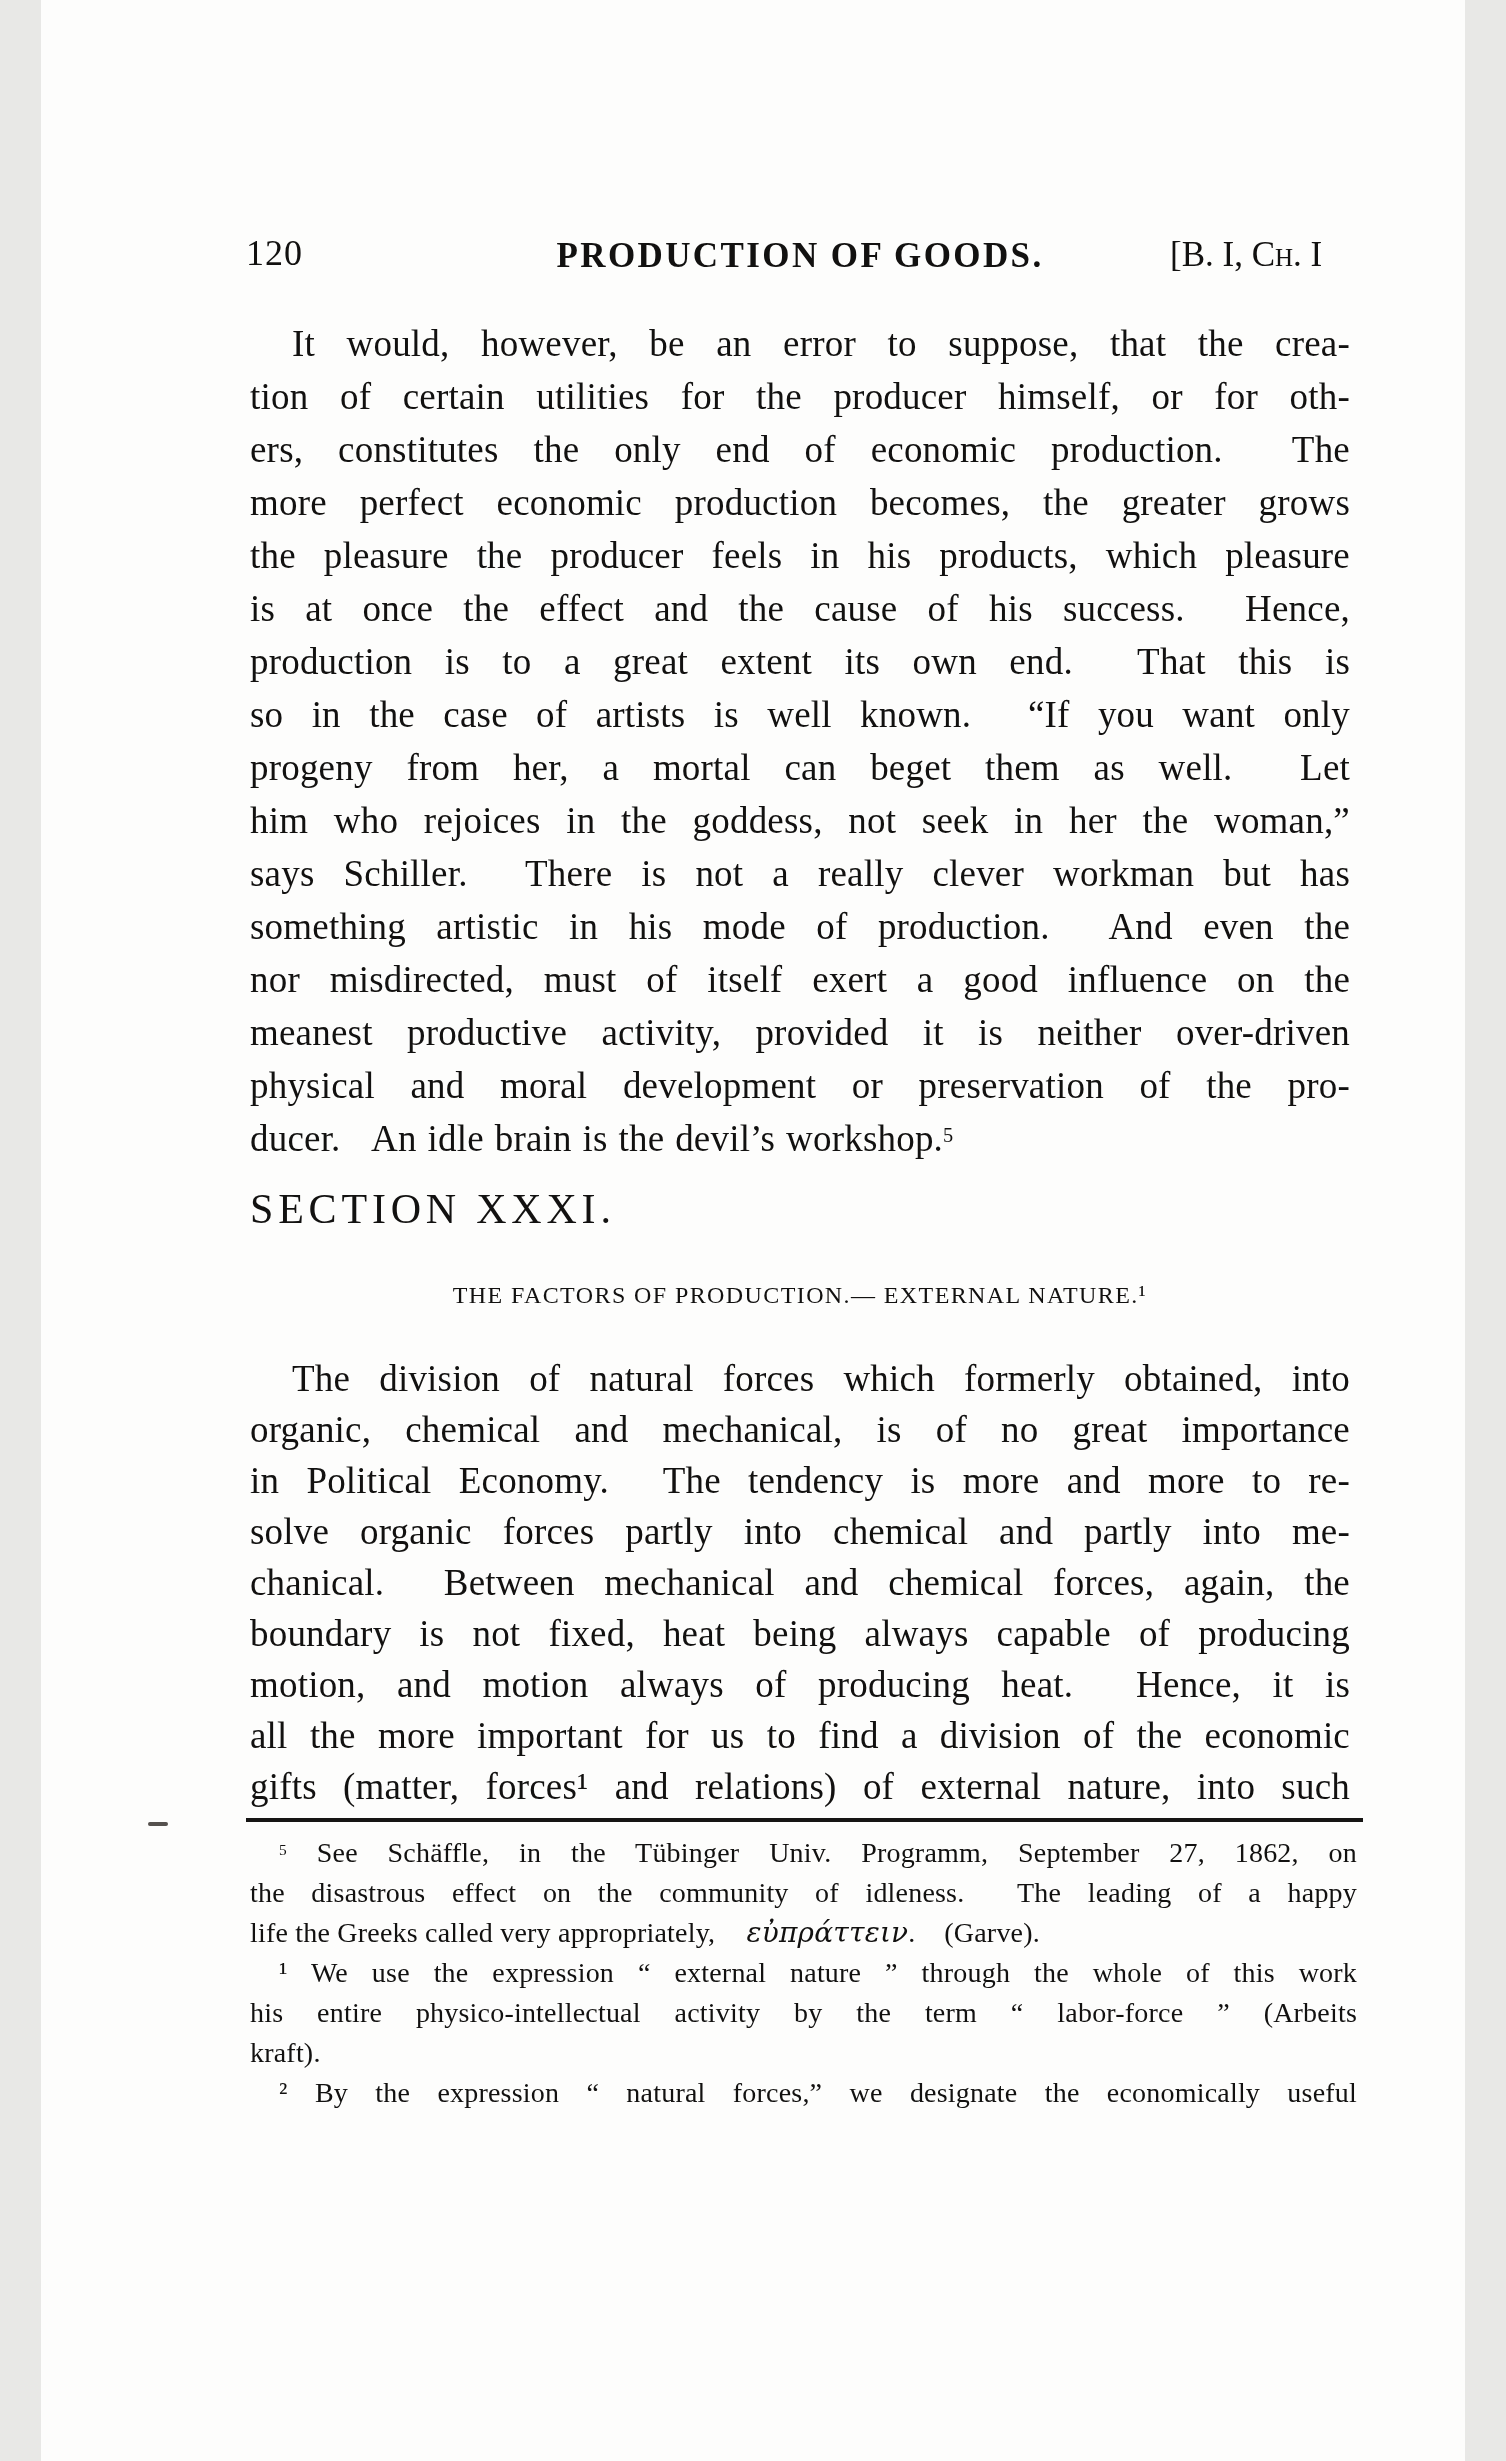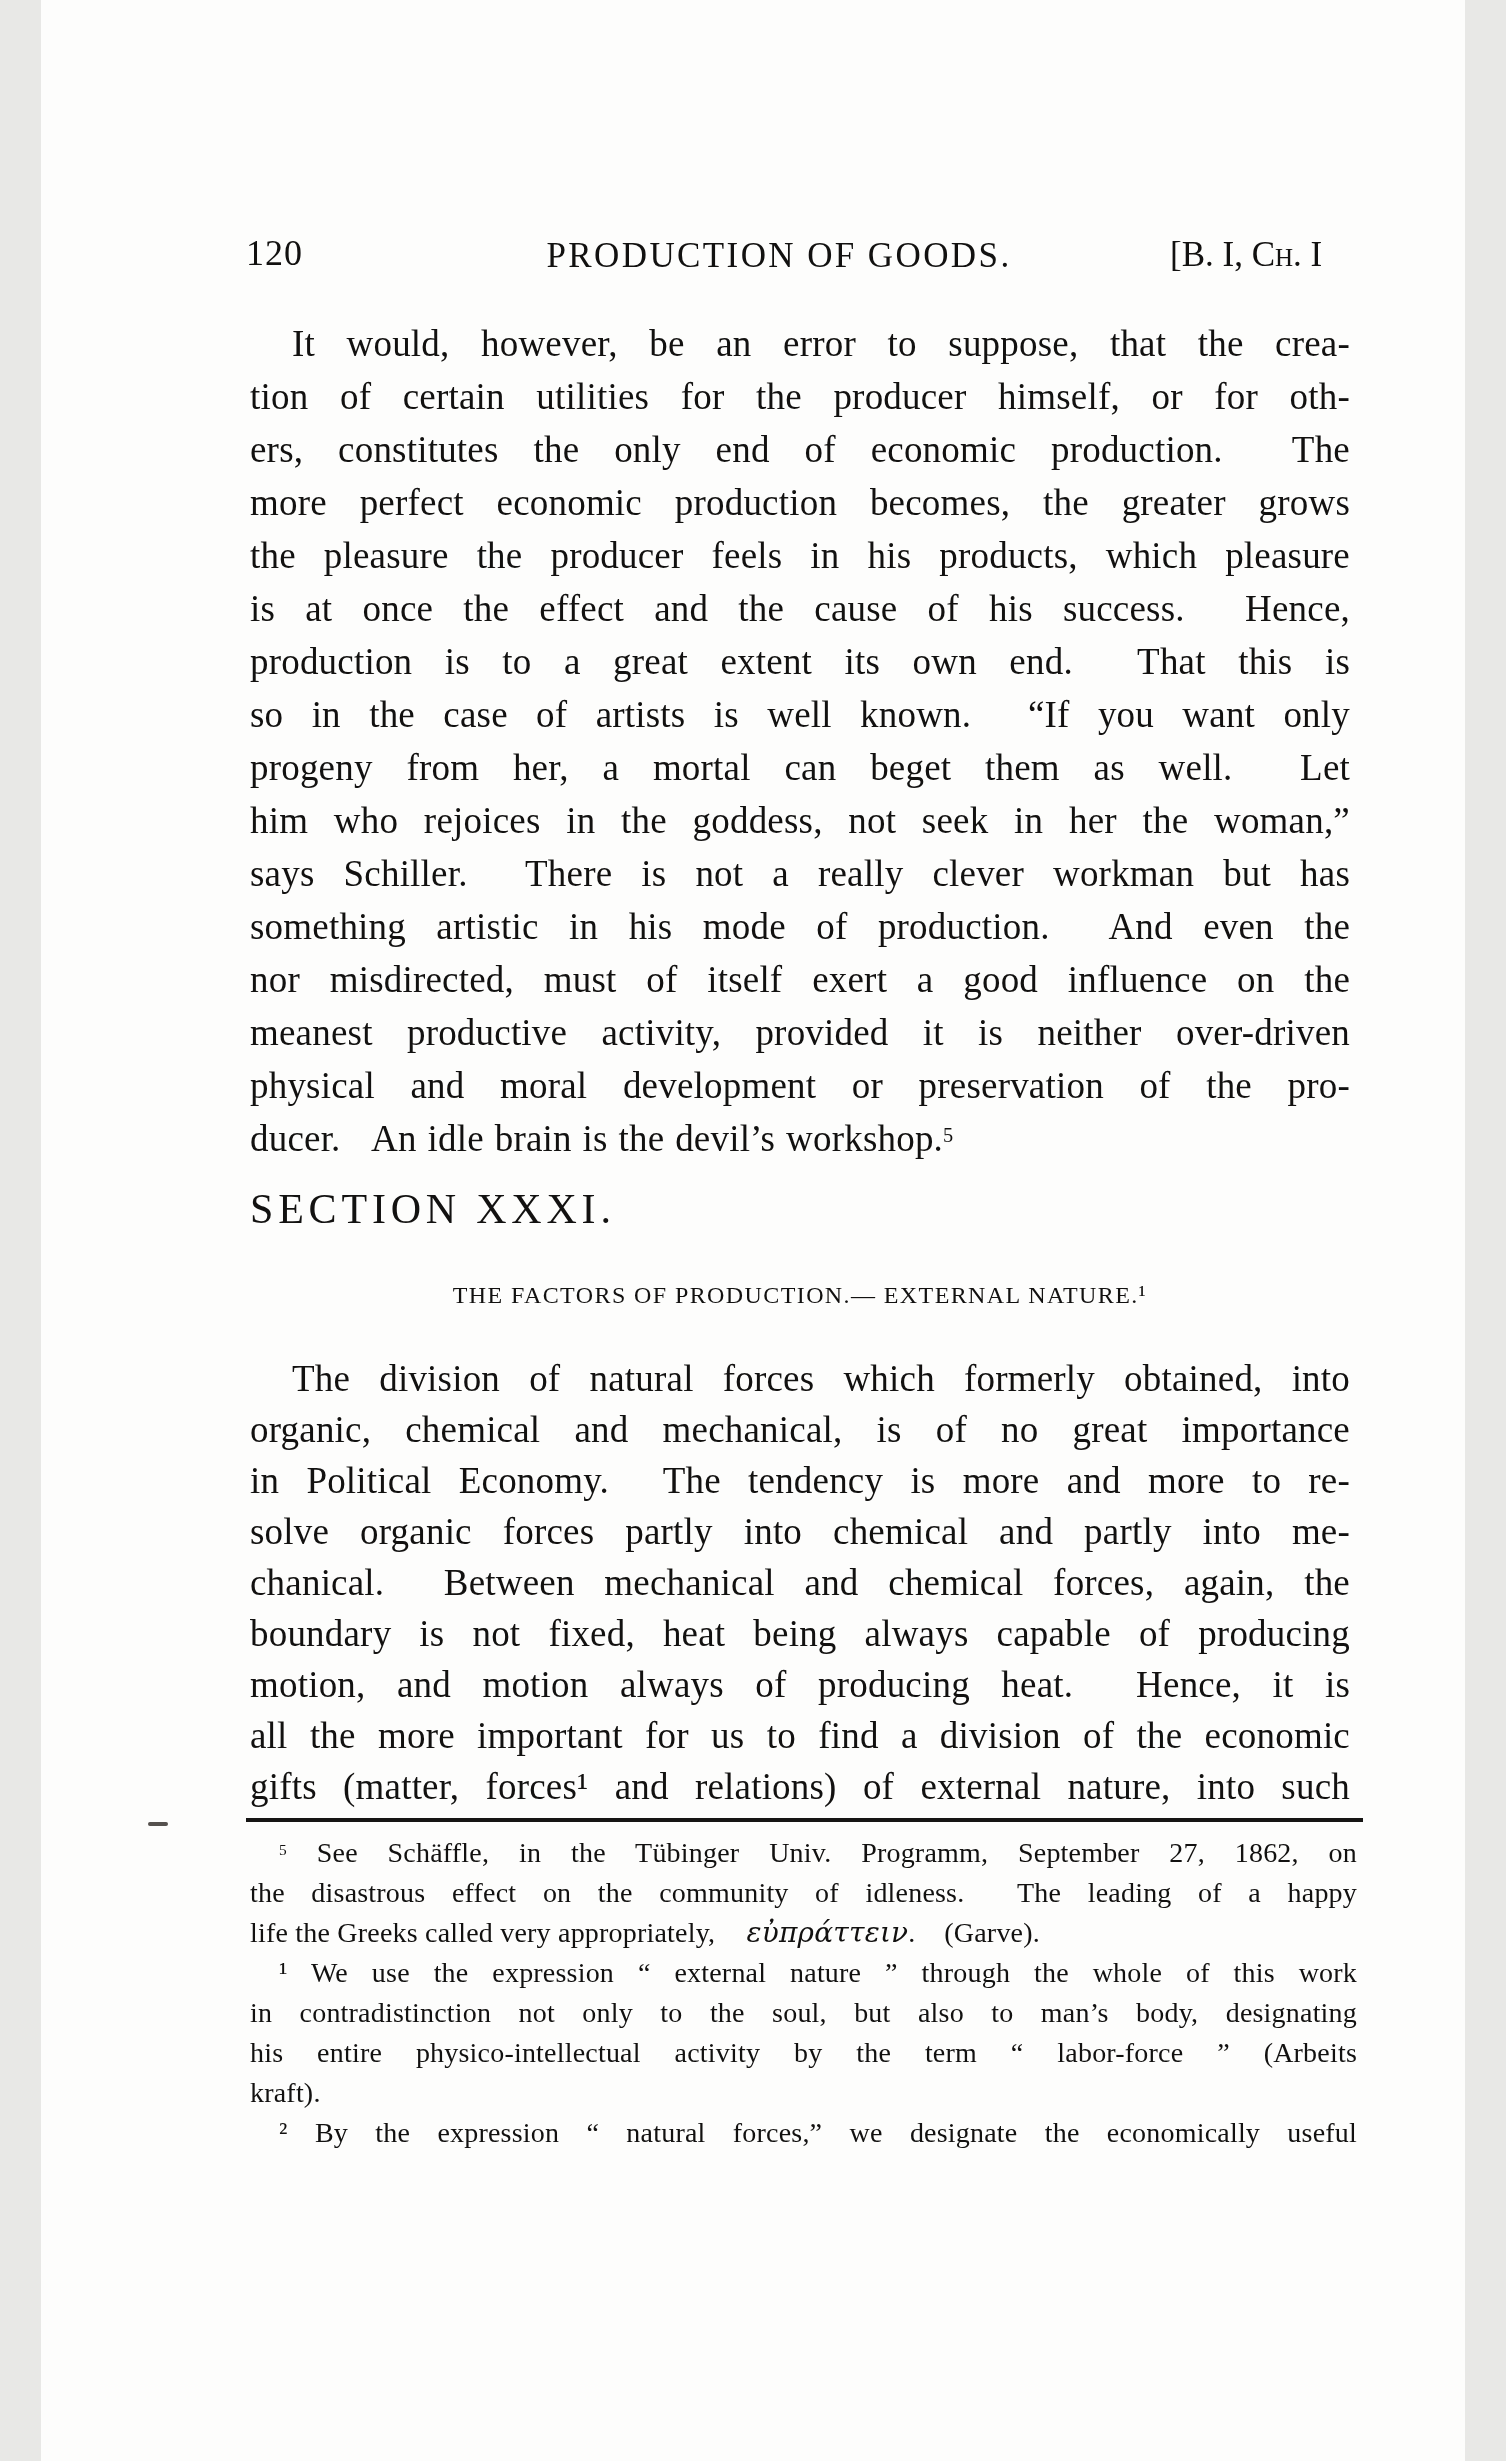--- a/index.html
+++ b/index.html
@@ -7,21 +7,21 @@
     position:relative;
     width:1424px; height:2461px;
     margin:0 auto;
     background:#fdfdfc;
     color:#121110;
     font-family:"Liberation Serif", serif;
     overflow:hidden;
   }
   .hdr { position:absolute; top:232px; font-size:36px; white-space:pre; }
   #page-number { left:205px; letter-spacing:1px; }
-  #running-title { left:738px; transform:translateX(-50%); letter-spacing:2.4px; font-size:35px; top:236px; }
+  #running-title { left:759px; transform:translateX(-50%); letter-spacing:2.4px; font-size:35px; top:236px;font-weight:bold; }
   #chapter-ref { left:1129px; font-variant:small-caps; font-size:35px; top:235px; }
 
   .textblock { position:absolute; left:209px; width:1100px; }
   #para1 { top:317px; }
   #para2 { top:1353px; }
 
   .line {
     font-size:37px;
     line-height:53px;
     height:53px;
@@ -108,20 +108,19 @@
   </div>
 
   <div id="footnote-rule"></div>
   <div id="margin-dash"></div>
 
   <div id="footnotes">
     <div class="fn-line fn-first"><sup>5</sup><span> See </span><span class="it">Schäffle</span><span>, in the Tübinger Univ. Programm, September 27, 1862, on</span></div>
     <div class="fn-line">the disastrous effect on the community of idleness.  The leading of a happy</div>
     <div class="fn-line nojust"><span>life the Greeks called very appropriately, </span><span class="greek">εὐπράττειν</span><span>.    </span><span class="it">(Garve)</span><span>.</span></div>
     <div class="fn-line fn-first">¹ We use the expression “ external nature ” through the whole of this work</div>
-    <div class="fn-line">in contradistinction not only to the soul, but also to man’s body, designating</div>
     <div class="fn-line"><span>his entire physico-intellectual activity by the term “ labor-force ” (</span><span class="it">Arbeits</span></div>
     <div class="fn-line nojust"><span class="it">kraft</span><span>).</span></div>
     <div class="fn-line fn-first">² By the expression “ natural forces,” we designate the economically useful</div>
   </div>
 
 </div>
 
 
 </body></html>

